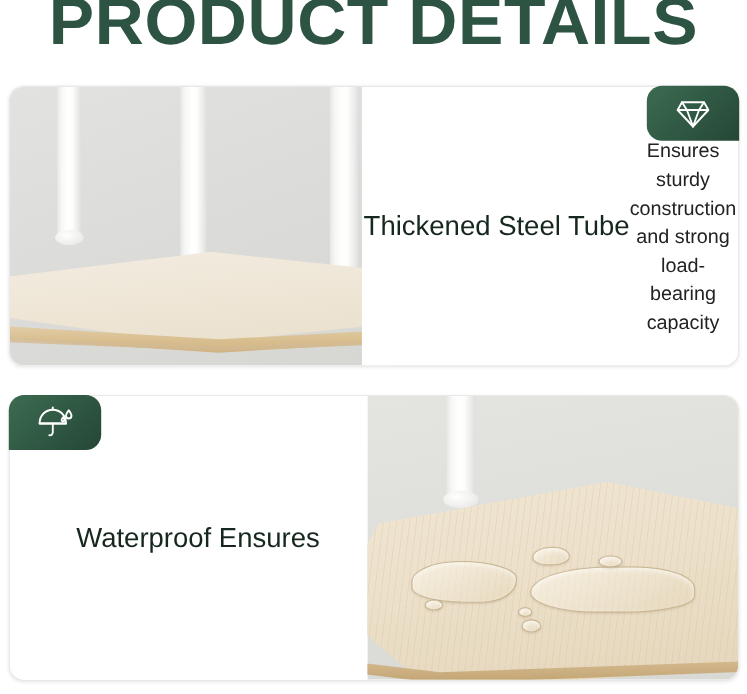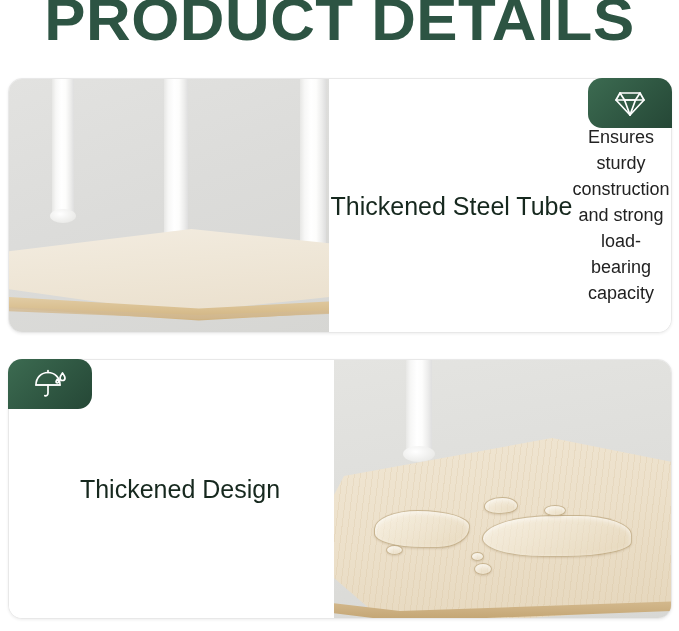--- a/index.html
+++ b/index.html
@@ -235,21 +235,21 @@
         <path d="M5 3 L9.5 10 L15 25"></path>
         <path d="M25 3 L20.5 10 L15 25"></path>
         <path d="M9.5 10 H20.5"></path>
       </svg>
     </span>
   </div>
 
   <div class="panel" id="panel-2">
 
     <div class="text-col" id="text-2">
-      <div class="feature-heading">Thickened Design</div>
+      <div class="feature-heading">Waterproof Ensures</div>
     </div>
 
     <div class="photo" id="photo-2">
       <div class="bg-grey2"></div>
 
       <div class="tube" style="left:72px; top:-4px; width:26px; height:100px;"></div>
       <div class="tube-cap" style="left:69px; top:86px; width:32px; height:16px;"></div>
 
       <div class="wood-slab" style="left:-30px; top:78px; width:400px; height:190px;
                   clip-path: polygon(10% 20%, 62% 0%, 100% 16%, 100% 88%, 22% 100%, 0% 60%);"></div>

